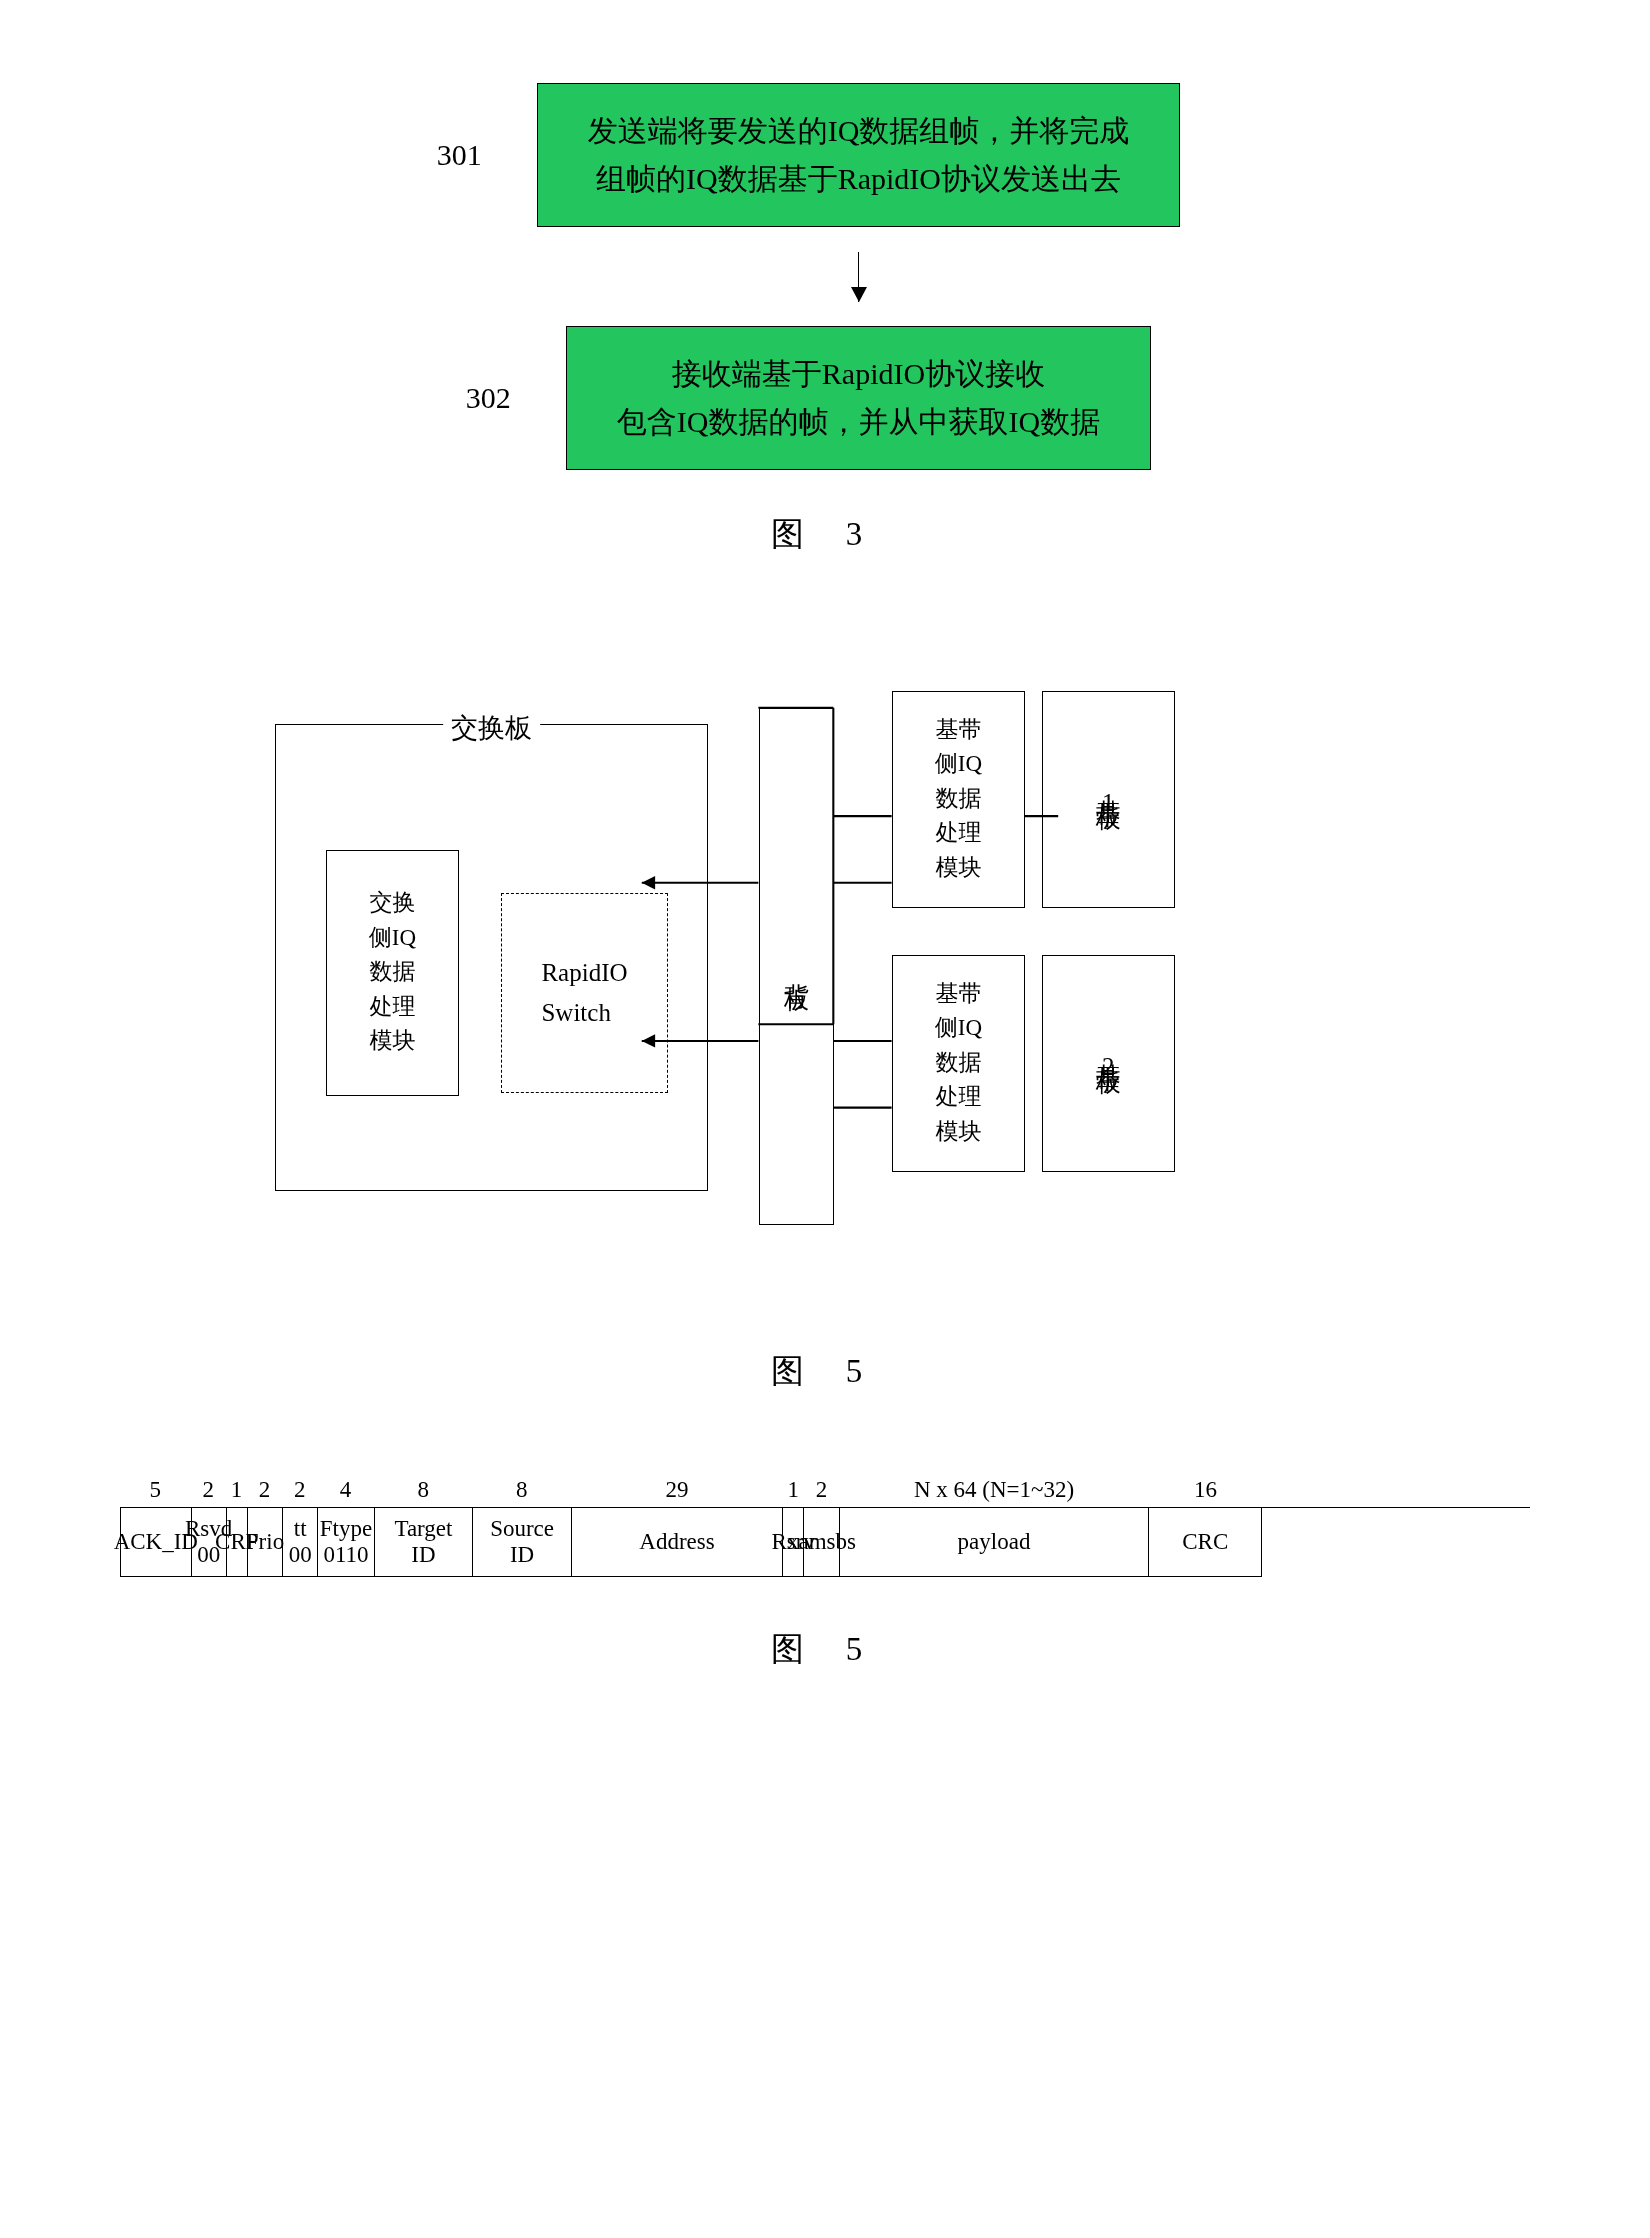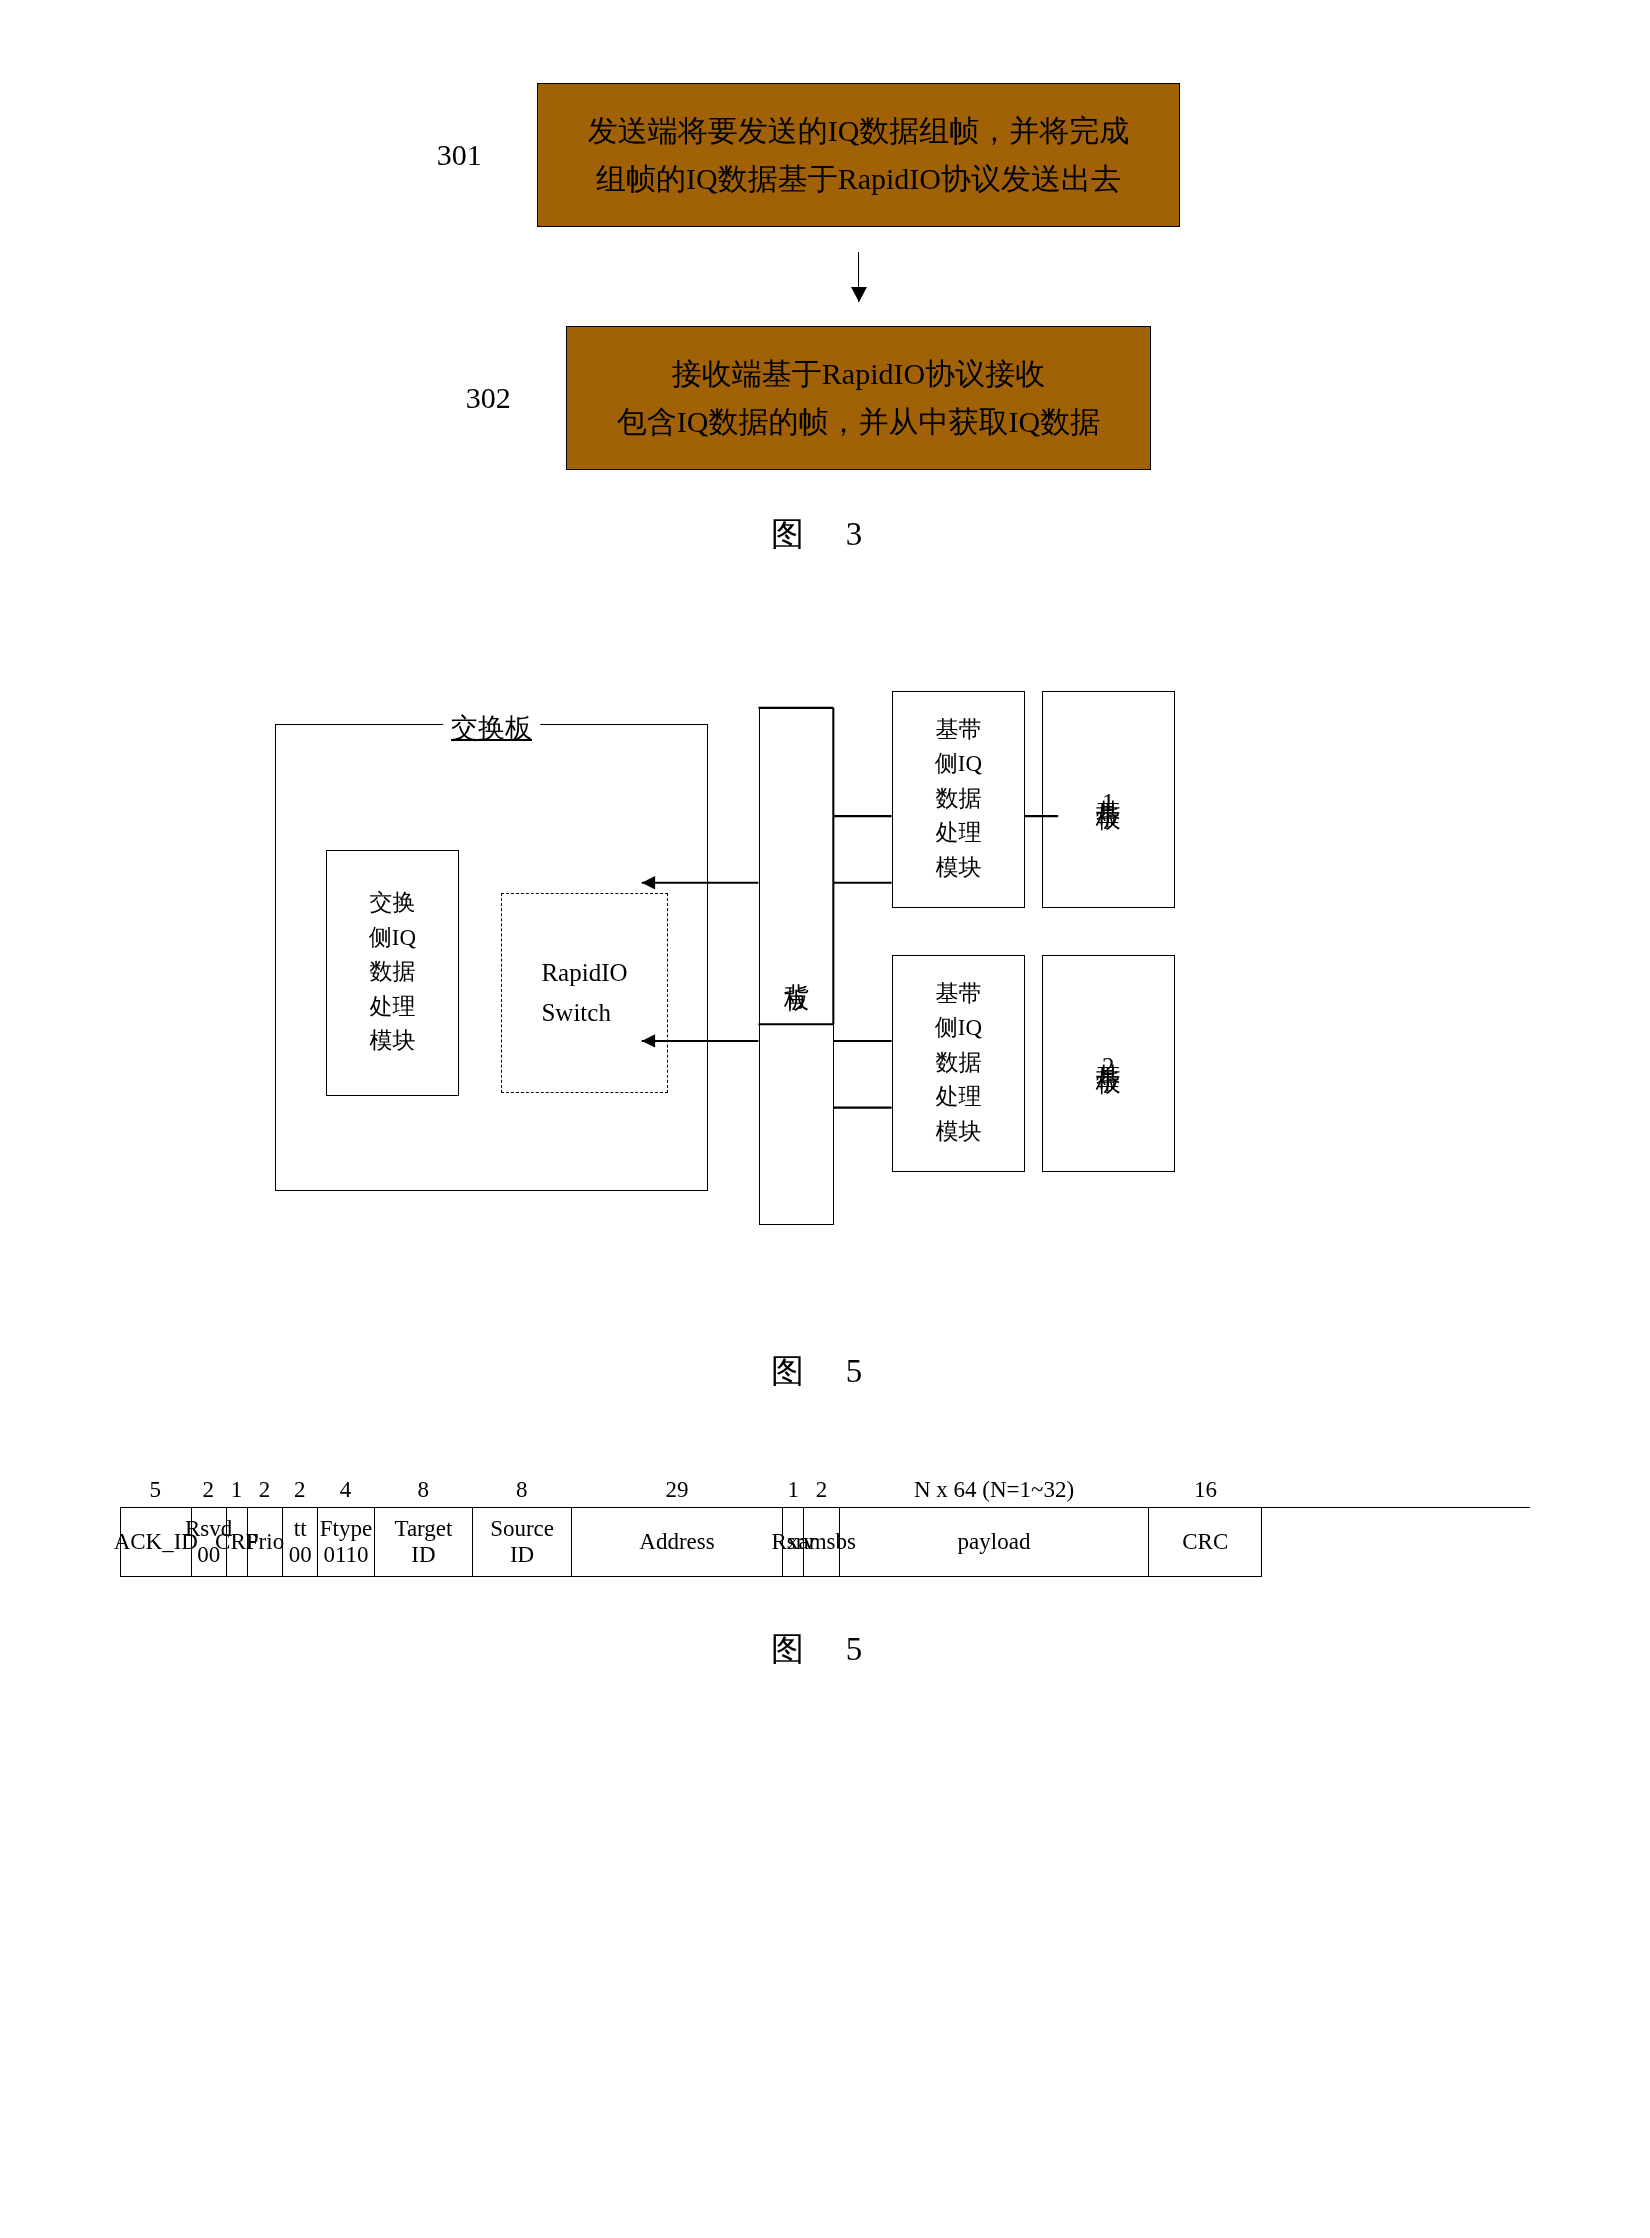--- a/index.html
+++ b/index.html
@@ -38,21 +38,21 @@
       margin-left: 67px;
     }
 
     .fig3-box {
       border: 1.7px solid #000;
       padding: 23px 50px;
       text-align: center;
       font-size: 30px;
       line-height: 1.6;
       min-width: 583px;
-      background: #a16207;
+      background: #22c55e;
       position: relative;
     }
 
     .fig3-step {
       display: flex;
       align-items: center;
       position: relative;
     }
 
     .fig3-label {
@@ -125,21 +125,20 @@
 
     .exchange-board-label {
       position: absolute;
       top: -15px;
       left: 50%;
       transform: translateX(-50%);
       background: #fff;
       padding: 0 8.3px;
       font-size: 27px;
       white-space: nowrap;
-      text-decoration: underline;
     }
 
     
     .exchange-iq-box {
       position: absolute;
       left: 50px;
       top: 125px;
       width: 133px;
       height: 246px;
       border: 1.7px solid #000;

